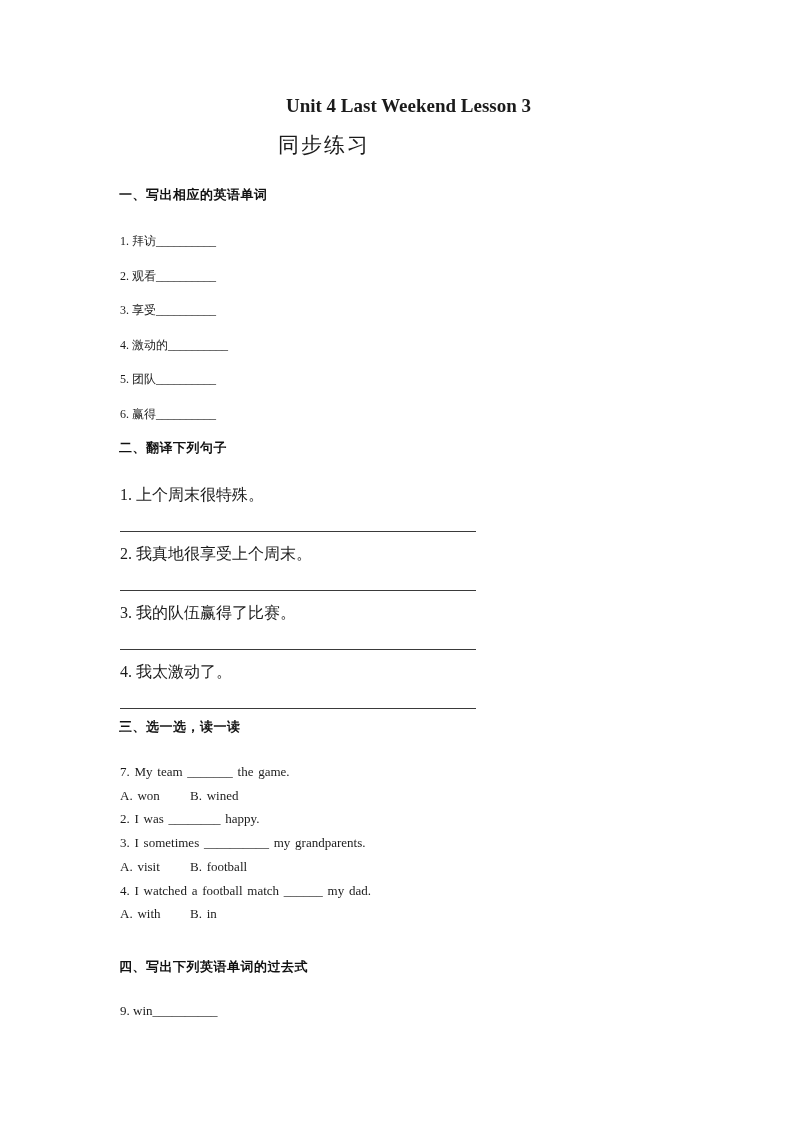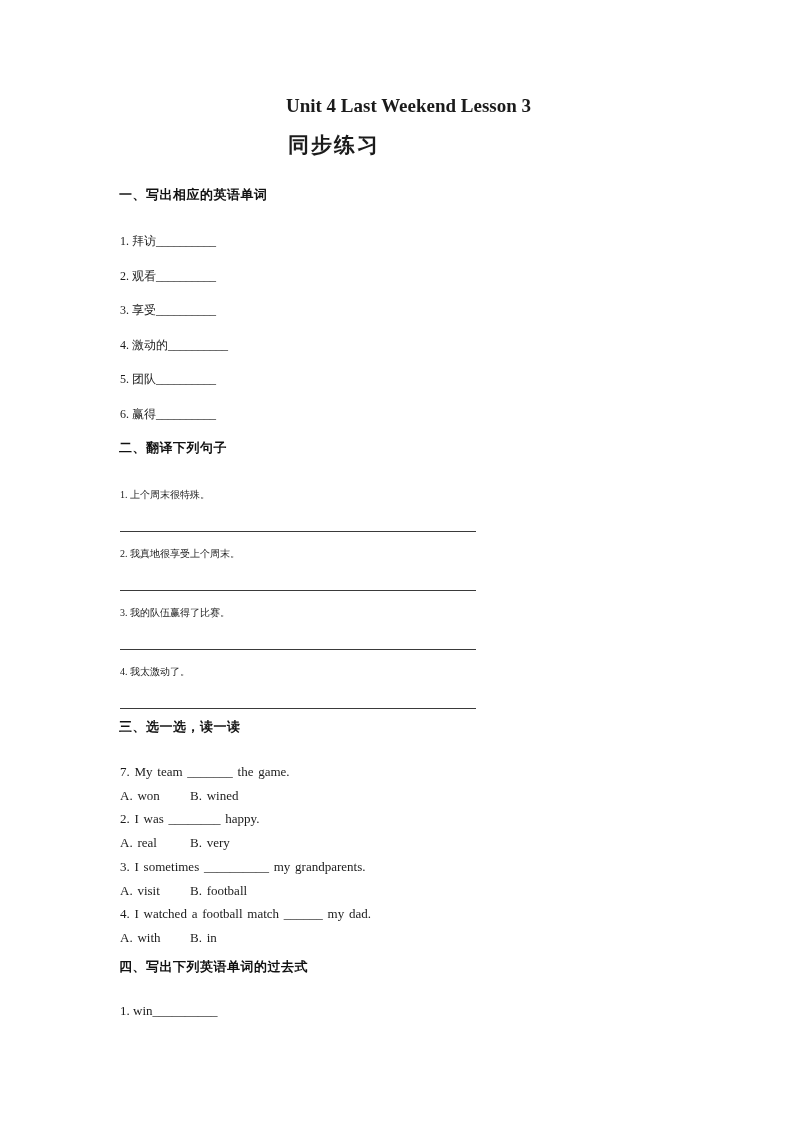--- a/index.html
+++ b/index.html
@@ -27,25 +27,24 @@
     font-size: 19px;
     line-height: 22px;
   }
   .subtitle {
     position: absolute;
     top: 133px;
     left: 0;
     width: 648px;
     text-align: center;
     font-family: "Liberation Sans", sans-serif;
-    font-weight: bold;
+    font-weight: normal;
     font-size: 21px;
     line-height: 24px;
     letter-spacing: 2px;
-    margin-left: 10px;
   }
   .sec-heading {
     position: absolute;
     left: 119px;
     margin: 0;
     font-family: "Liberation Sans", sans-serif;
     font-weight: bold;
     font-size: 13px;
     line-height: 22px;
     letter-spacing: 0.5px;
@@ -68,21 +67,21 @@
   }
 
   .s2-list {
     position: absolute;
     top: 487px;
     left: 120px;
     width: 356px;
   }
   .s2-list .sentence {
     margin: 0;
-    font-size: 10px;
+    font-size: 16px;
     line-height: 16px;
   }
   .s2-list .answer-line {
     height: 0;
     border-bottom: 1px solid #3a3a3a;
     margin-top: 28px;
     margin-bottom: 14px;
     width: 356px;
   }
 
@@ -141,25 +140,24 @@
     <div class="answer-line"></div>
     <p class="sentence">4. 我太激动了。</p>
     <div class="answer-line"></div>
   </div>
 
   <h2 class="sec-heading" id="heading-3">三、选一选，读一读</h2>
   <div class="s3-list">
     <p class="q">7. My team _______ the game.</p>
     <p class="opts"><span class="opt-a">A. won</span><span class="opt-b">B. wined</span></p>
     <p class="q">2. I was ________ happy.</p>
-    <p class="opts"><span class="opt-a">A. real</span><span class="opt-b">B. very</span></p>
     <p class="q">3. I sometimes __________ my grandparents.</p>
     <p class="opts"><span class="opt-a">A. visit</span><span class="opt-b">B. football</span></p>
     <p class="q">4. I watched a football match ______ my dad.</p>
     <p class="opts"><span class="opt-a">A. with</span><span class="opt-b">B. in</span></p>
   </div>
 
   <h2 class="sec-heading" id="heading-4">四、写出下列英语单词的过去式</h2>
   <div class="s4-list">
-    <p>1. win__________</p>
+    <p>9. win__________</p>
   </div>
 
 </div>
 
 </body></html>

